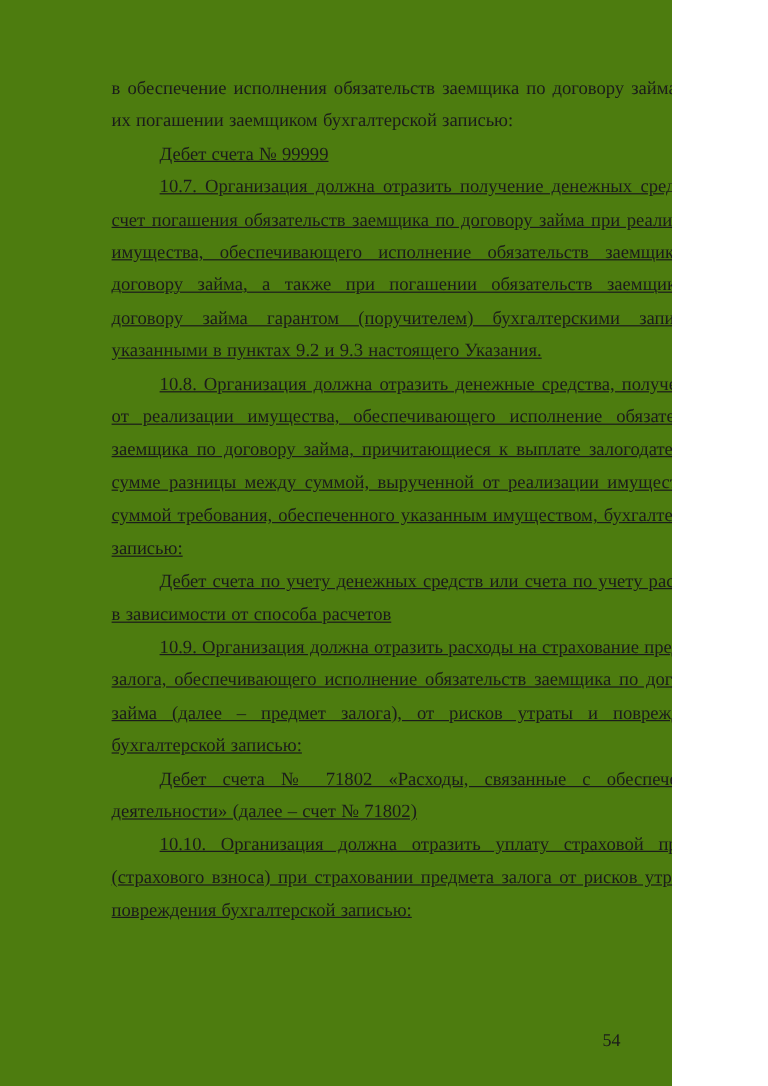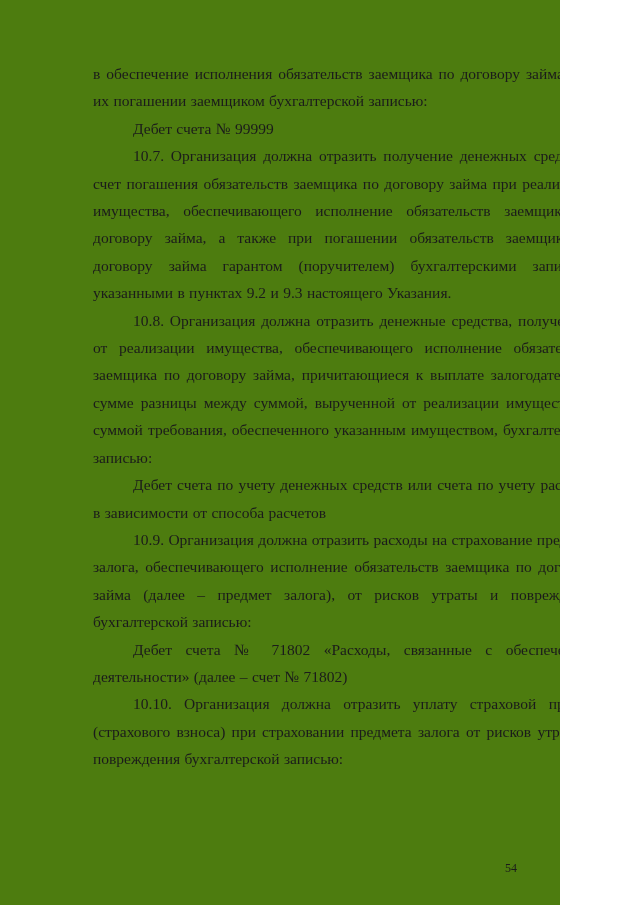--- a/index.html
+++ b/index.html
@@ -30,26 +30,27 @@
   .para {
     margin: 0;
     font-size: 15.5px;
     line-height: 27.4px;
     text-align: justify;
     word-spacing: 0.5px;
     color: #1b1b1b;
   }
   .para.indent {
     text-indent: 40px;
+    text-decoration: underline;
   }
   .page-number {
     position: absolute;
     top: 859px;
     right: 43px;
-    font-size: 12px;
+    font-size: 15px;
     line-height: 18px;
     color: #1b1b1b;
   }
 </style>
 </head>
 <body>
 
 <div class="page">
   <div class="text-block">
       <p class="para">в обеспечение исполнения обязательств заемщика по договору займа, при их погашении заемщиком бухгалтерской записью:</p>

